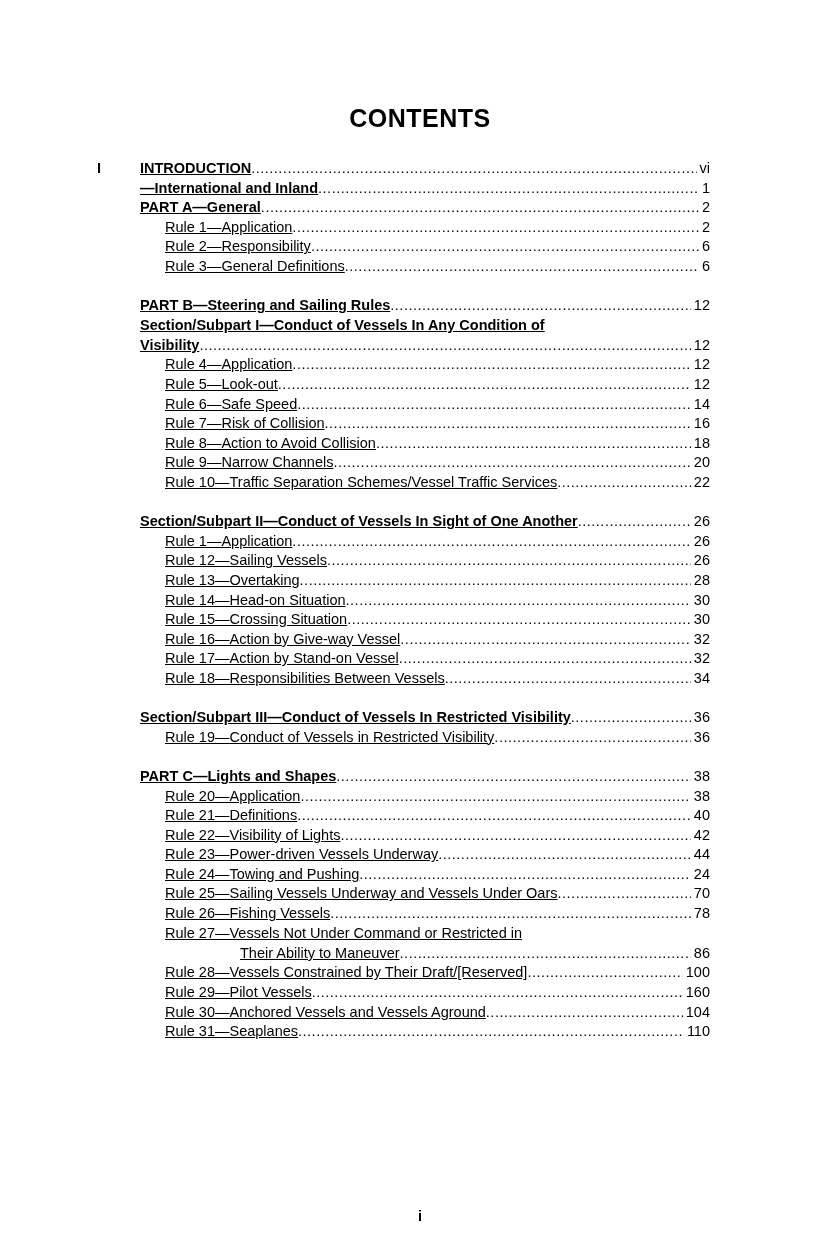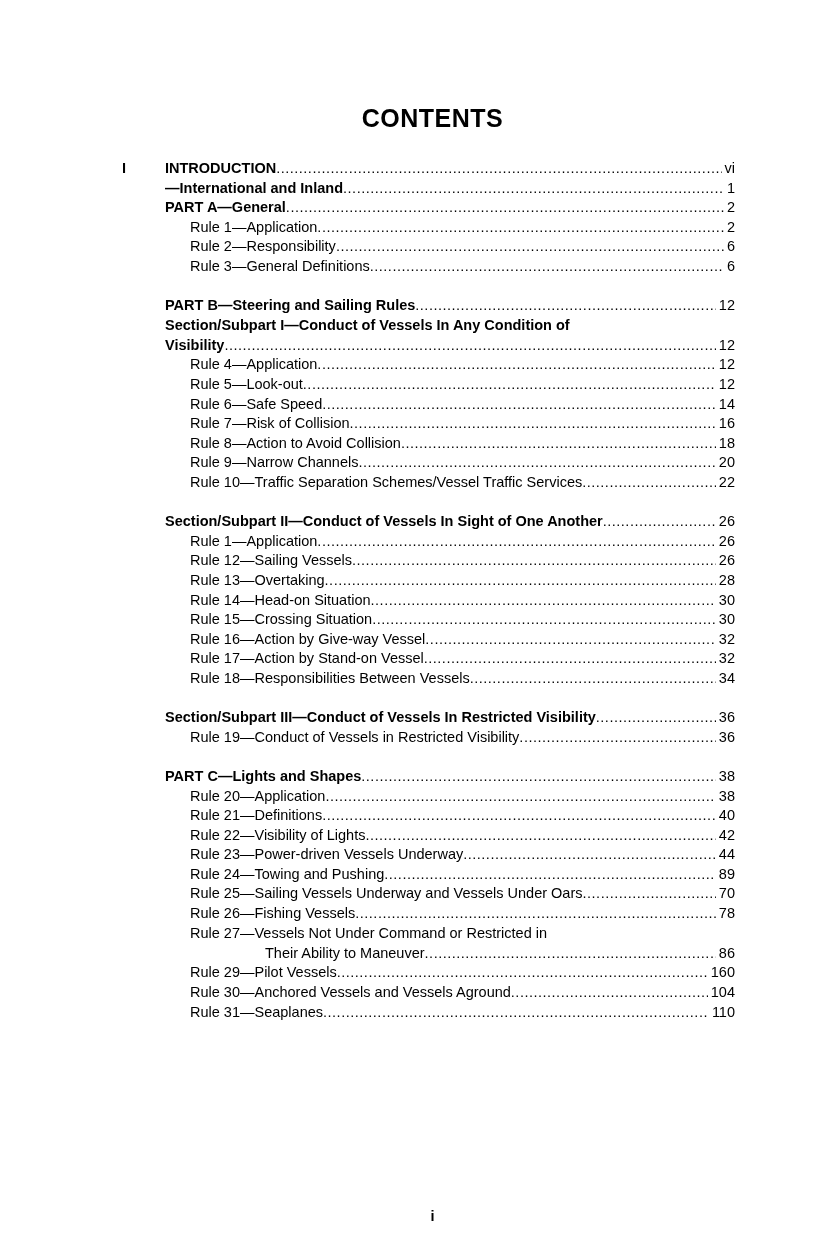--- a/index.html
+++ b/index.html
@@ -11,21 +11,20 @@
     width: 840px;
     height: 1260px;
     position: relative;
     font-family: "Liberation Sans", sans-serif;
     color: #000000;
     -webkit-font-smoothing: none;
   }
   .page {
     position: absolute;
     inset: 0;
-    margin-left: 25px;
   }
   .contents-title {
     position: absolute;
     left: 0;
     right: 0;
     top: 104px;
     text-align: center;
     font-size: 25px;
     font-weight: bold;
     letter-spacing: 0.5px;
@@ -53,20 +52,21 @@
     font-size: 14.5px;
   }
   .body {
     flex: 1 1 auto;
     display: flex;
     align-items: baseline;
     min-width: 0;
   }
   .label {
     flex: 0 0 auto;
+    text-decoration: underline;
   }
   .leader {
     flex: 1 1 auto;
     overflow: hidden;
     margin: 0 0 0 0;
     height: 1em;
     position: relative;
     top: 0;
   }
   .leader::before {
@@ -358,21 +358,21 @@
           <span class="label">Rule 23—Power-driven Vessels Underway</span>
           <span class="leader"></span>
           <span class="pg">44</span>
         </div>
       </div>
       <div class="row lvl-rule">
         <div class="num"></div>
         <div class="body">
           <span class="label">Rule 24—Towing and Pushing</span>
           <span class="leader"></span>
-          <span class="pg">89</span>
+          <span class="pg">24</span>
         </div>
       </div>
       <div class="row lvl-rule">
         <div class="num"></div>
         <div class="body">
           <span class="label">Rule 25—Sailing Vessels Underway and Vessels Under Oars</span>
           <span class="leader"></span>
           <span class="pg">70</span>
         </div>
       </div>
@@ -396,20 +396,28 @@
         <div class="num"></div>
         <div class="body">
           <span class="label">Their Ability to Maneuver</span>
           <span class="leader"></span>
           <span class="pg">86</span>
         </div>
       </div>
       <div class="row lvl-rule">
         <div class="num"></div>
         <div class="body">
+          <span class="label">Rule 28—Vessels Constrained by Their Draft/[Reserved]</span>
+          <span class="leader"></span>
+          <span class="pg">100</span>
+        </div>
+      </div>
+      <div class="row lvl-rule">
+        <div class="num"></div>
+        <div class="body">
           <span class="label">Rule 29—Pilot Vessels</span>
           <span class="leader"></span>
           <span class="pg">160</span>
         </div>
       </div>
       <div class="row lvl-rule">
         <div class="num"></div>
         <div class="body">
           <span class="label">Rule 30—Anchored Vessels and Vessels Aground</span>
           <span class="leader"></span>

